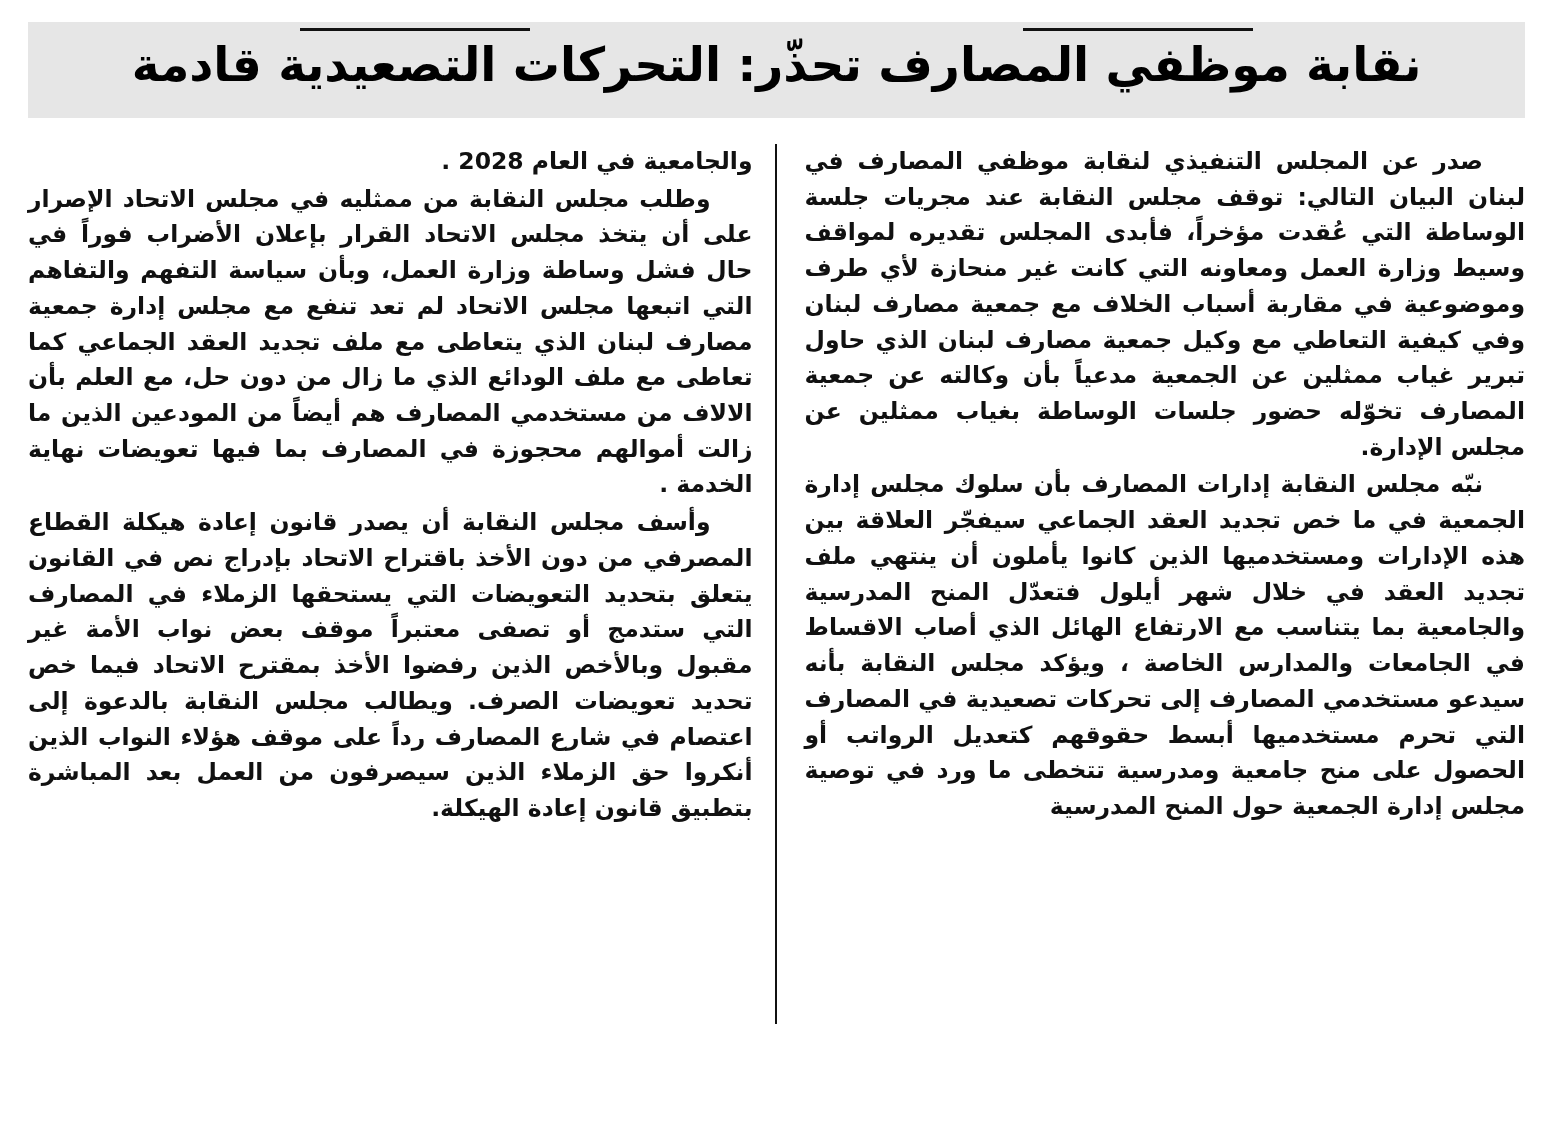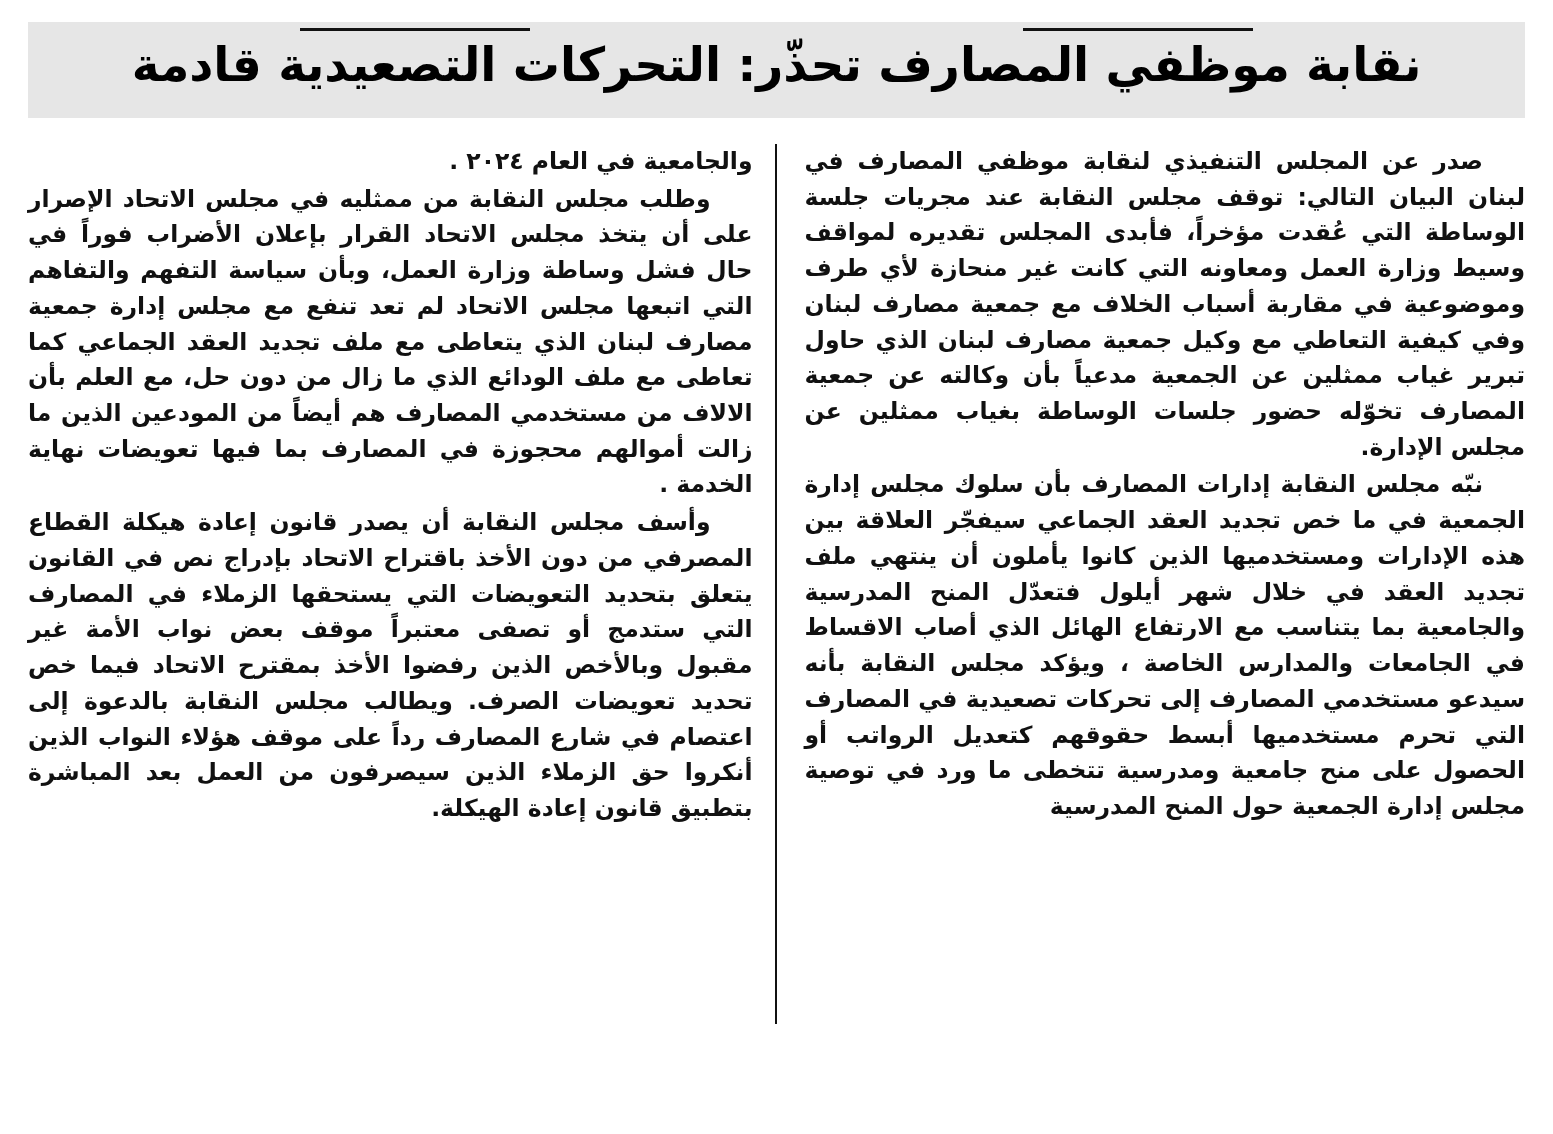--- a/index.html
+++ b/index.html
@@ -99,20 +99,20 @@
   </div>
 
   <div class="columns">
 
     <div class="col col-right">
       <p>صدر عن المجلس التنفيذي لنقابة موظفي المصارف في لبنان البيان التالي: توقف مجلس النقابة عند مجريات جلسة الوساطة التي عُقدت مؤخراً، فأبدى المجلس تقديره لمواقف وسيط وزارة العمل ومعاونه التي كانت غير منحازة لأي طرف وموضوعية في مقاربة أسباب الخلاف مع جمعية مصارف لبنان وفي كيفية التعاطي مع وكيل جمعية مصارف لبنان الذي حاول تبرير غياب ممثلين عن الجمعية مدعياً بأن وكالته عن جمعية المصارف تخوّله حضور جلسات الوساطة بغياب ممثلين عن مجلس الإدارة.</p>
       <p>نبّه مجلس النقابة إدارات المصارف بأن سلوك مجلس إدارة الجمعية في ما خص تجديد العقد الجماعي سيفجّر العلاقة بين هذه الإدارات ومستخدميها الذين كانوا يأملون أن ينتهي ملف تجديد العقد في خلال شهر أيلول فتعدّل المنح المدرسية والجامعية بما يتناسب مع الارتفاع الهائل الذي أصاب الاقساط في الجامعات والمدارس الخاصة ، ويؤكد مجلس النقابة بأنه سيدعو مستخدمي المصارف إلى تحركات تصعيدية في المصارف التي تحرم مستخدميها أبسط حقوقهم كتعديل الرواتب أو الحصول على منح جامعية ومدرسية تتخطى ما ورد في توصية مجلس إدارة الجمعية حول المنح المدرسية</p>
     </div>
 
     <div class="col col-left">
-      <p class="no-indent">والجامعية في العام ٢٠٢٤ .</p>
+      <p class="no-indent">والجامعية في العام 2028 .</p>
       <p>وطلب مجلس النقابة من ممثليه في مجلس الاتحاد الإصرار على أن يتخذ مجلس الاتحاد القرار بإعلان الأضراب فوراً في حال فشل وساطة وزارة العمل، وبأن سياسة التفهم والتفاهم التي اتبعها مجلس الاتحاد لم تعد تنفع مع مجلس إدارة جمعية مصارف لبنان الذي يتعاطى مع ملف تجديد العقد الجماعي كما تعاطى مع ملف الودائع الذي ما زال من دون حل، مع العلم بأن الالاف من مستخدمي المصارف هم أيضاً من المودعين الذين ما زالت أموالهم محجوزة في المصارف بما فيها تعويضات نهاية الخدمة .</p>
       <p>وأسف مجلس النقابة أن يصدر قانون إعادة هيكلة القطاع المصرفي من دون الأخذ باقتراح الاتحاد بإدراج نص في القانون يتعلق بتحديد التعويضات التي يستحقها الزملاء في المصارف التي ستدمج أو تصفى معتبراً موقف بعض نواب الأمة غير مقبول وبالأخص الذين رفضوا الأخذ بمقترح الاتحاد فيما خص تحديد تعويضات الصرف. ويطالب مجلس النقابة بالدعوة إلى اعتصام في شارع المصارف رداً على موقف هؤلاء النواب الذين أنكروا حق الزملاء الذين سيصرفون من العمل بعد المباشرة بتطبيق قانون إعادة الهيكلة.</p>
     </div>
 
   </div>
 
 </div>
 
 </body></html>

